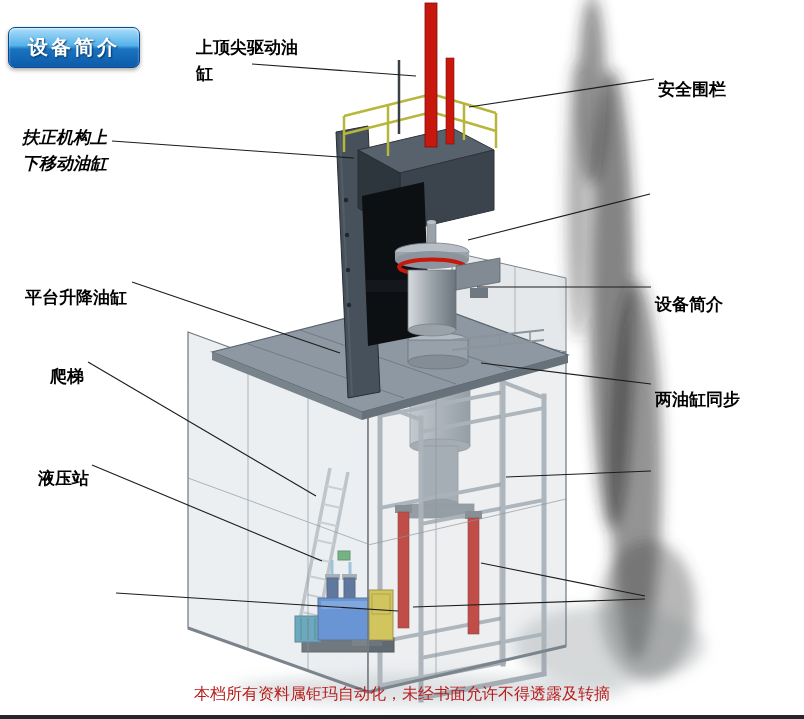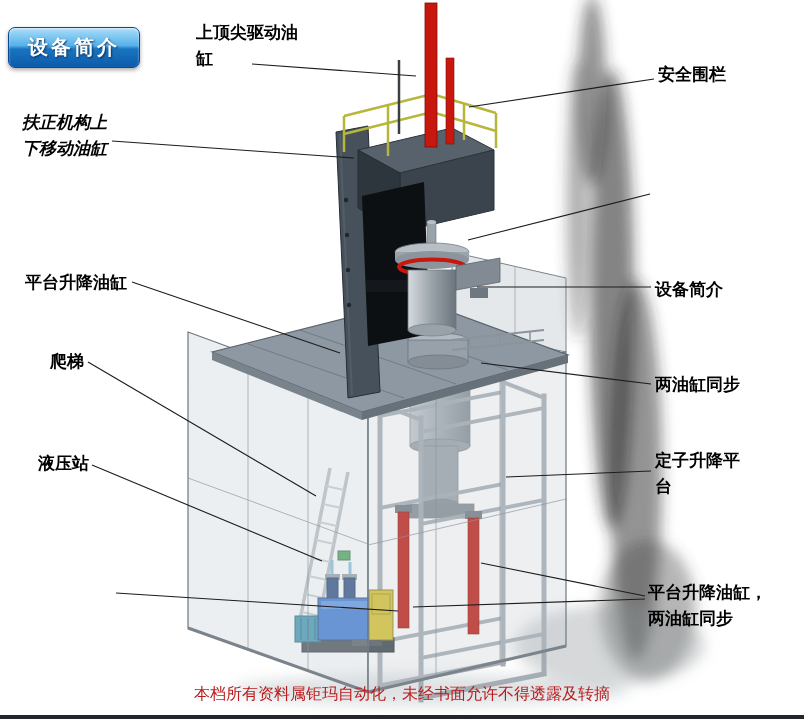--- a/index.html
+++ b/index.html
@@ -5,21 +5,21 @@
   html,body{margin:0;padding:0;background:#fff;}
   .stage{position:relative;width:804px;height:719px;background:#ffffff;overflow:hidden;
          font-family:"Liberation Sans",sans-serif;}
   .scene{position:absolute;left:0;top:0;width:804px;height:719px;}
   .badge{position:absolute;left:8px;top:27px;width:130px;height:39px;
          background:linear-gradient(180deg,#aadefa 0%,#55b1e9 45%,#1a74c0 54%,#0c5baa 100%);
          border:1px solid #0a4a8c;border-radius:7px;color:#fff;font-size:20px;font-weight:bold;
          letter-spacing:3px;display:flex;align-items:center;justify-content:center;
          text-shadow:1px 1px 2px rgba(0,40,80,.85);
          box-shadow:0 2px 4px rgba(0,0,0,.35), inset 0 1px 2px rgba(255,255,255,.65);}
-  .lbl{position:absolute;font-size:17px;font-weight:600;color:#000;line-height:1.5;}
+  .lbl{position:absolute;font-size:17px;font-weight:600;color:#000;line-height:1.5;margin-top:15px;}
   .nw{white-space:nowrap;}
   .footer{position:absolute;left:0;top:684px;width:100%;text-align:center;
           font-size:16px;color:#b91c1c;font-weight:500;}
   .bottom-bar{position:absolute;left:0;bottom:0;width:100%;height:4px;background:#23272b;}
 </style>
 </head>
 <body>
 
 <div class="stage">
 
@@ -227,18 +227,16 @@
   </div>
 
   <div class="lbl" style="left:196px;top:20px;width:112px;">上顶尖驱动油缸</div>
   <div class="lbl nw" style="left:658px;top:62px;">安全围栏</div>
   <div class="lbl" style="left:22px;top:110px;width:88px;font-style:italic;">扶正机构上下移动油缸</div>
   <div class="lbl nw" style="left:25px;top:270px;">平台升降油缸</div>
   <div class="lbl nw" style="left:655px;top:277px;">设备简介</div>
   <div class="lbl nw" style="left:50px;top:349px;">爬梯</div>
   <div class="lbl nw" style="left:655px;top:372px;">两油缸同步</div>
   <div class="lbl nw" style="left:38px;top:451px;">液压站</div>
-  <div class="lbl" style="left:655px;top:448px;width:88px;">定子升降平台</div>
-  <div class="lbl" style="left:648px;top:580px;width:124px;">平台升降油缸，两油缸同步</div>
 
   <div class="footer">本档所有资料属钜玛自动化，未经书面允许不得透露及转摘</div>
   <div class="bottom-bar"></div>
 </div>
 
 </body></html>

